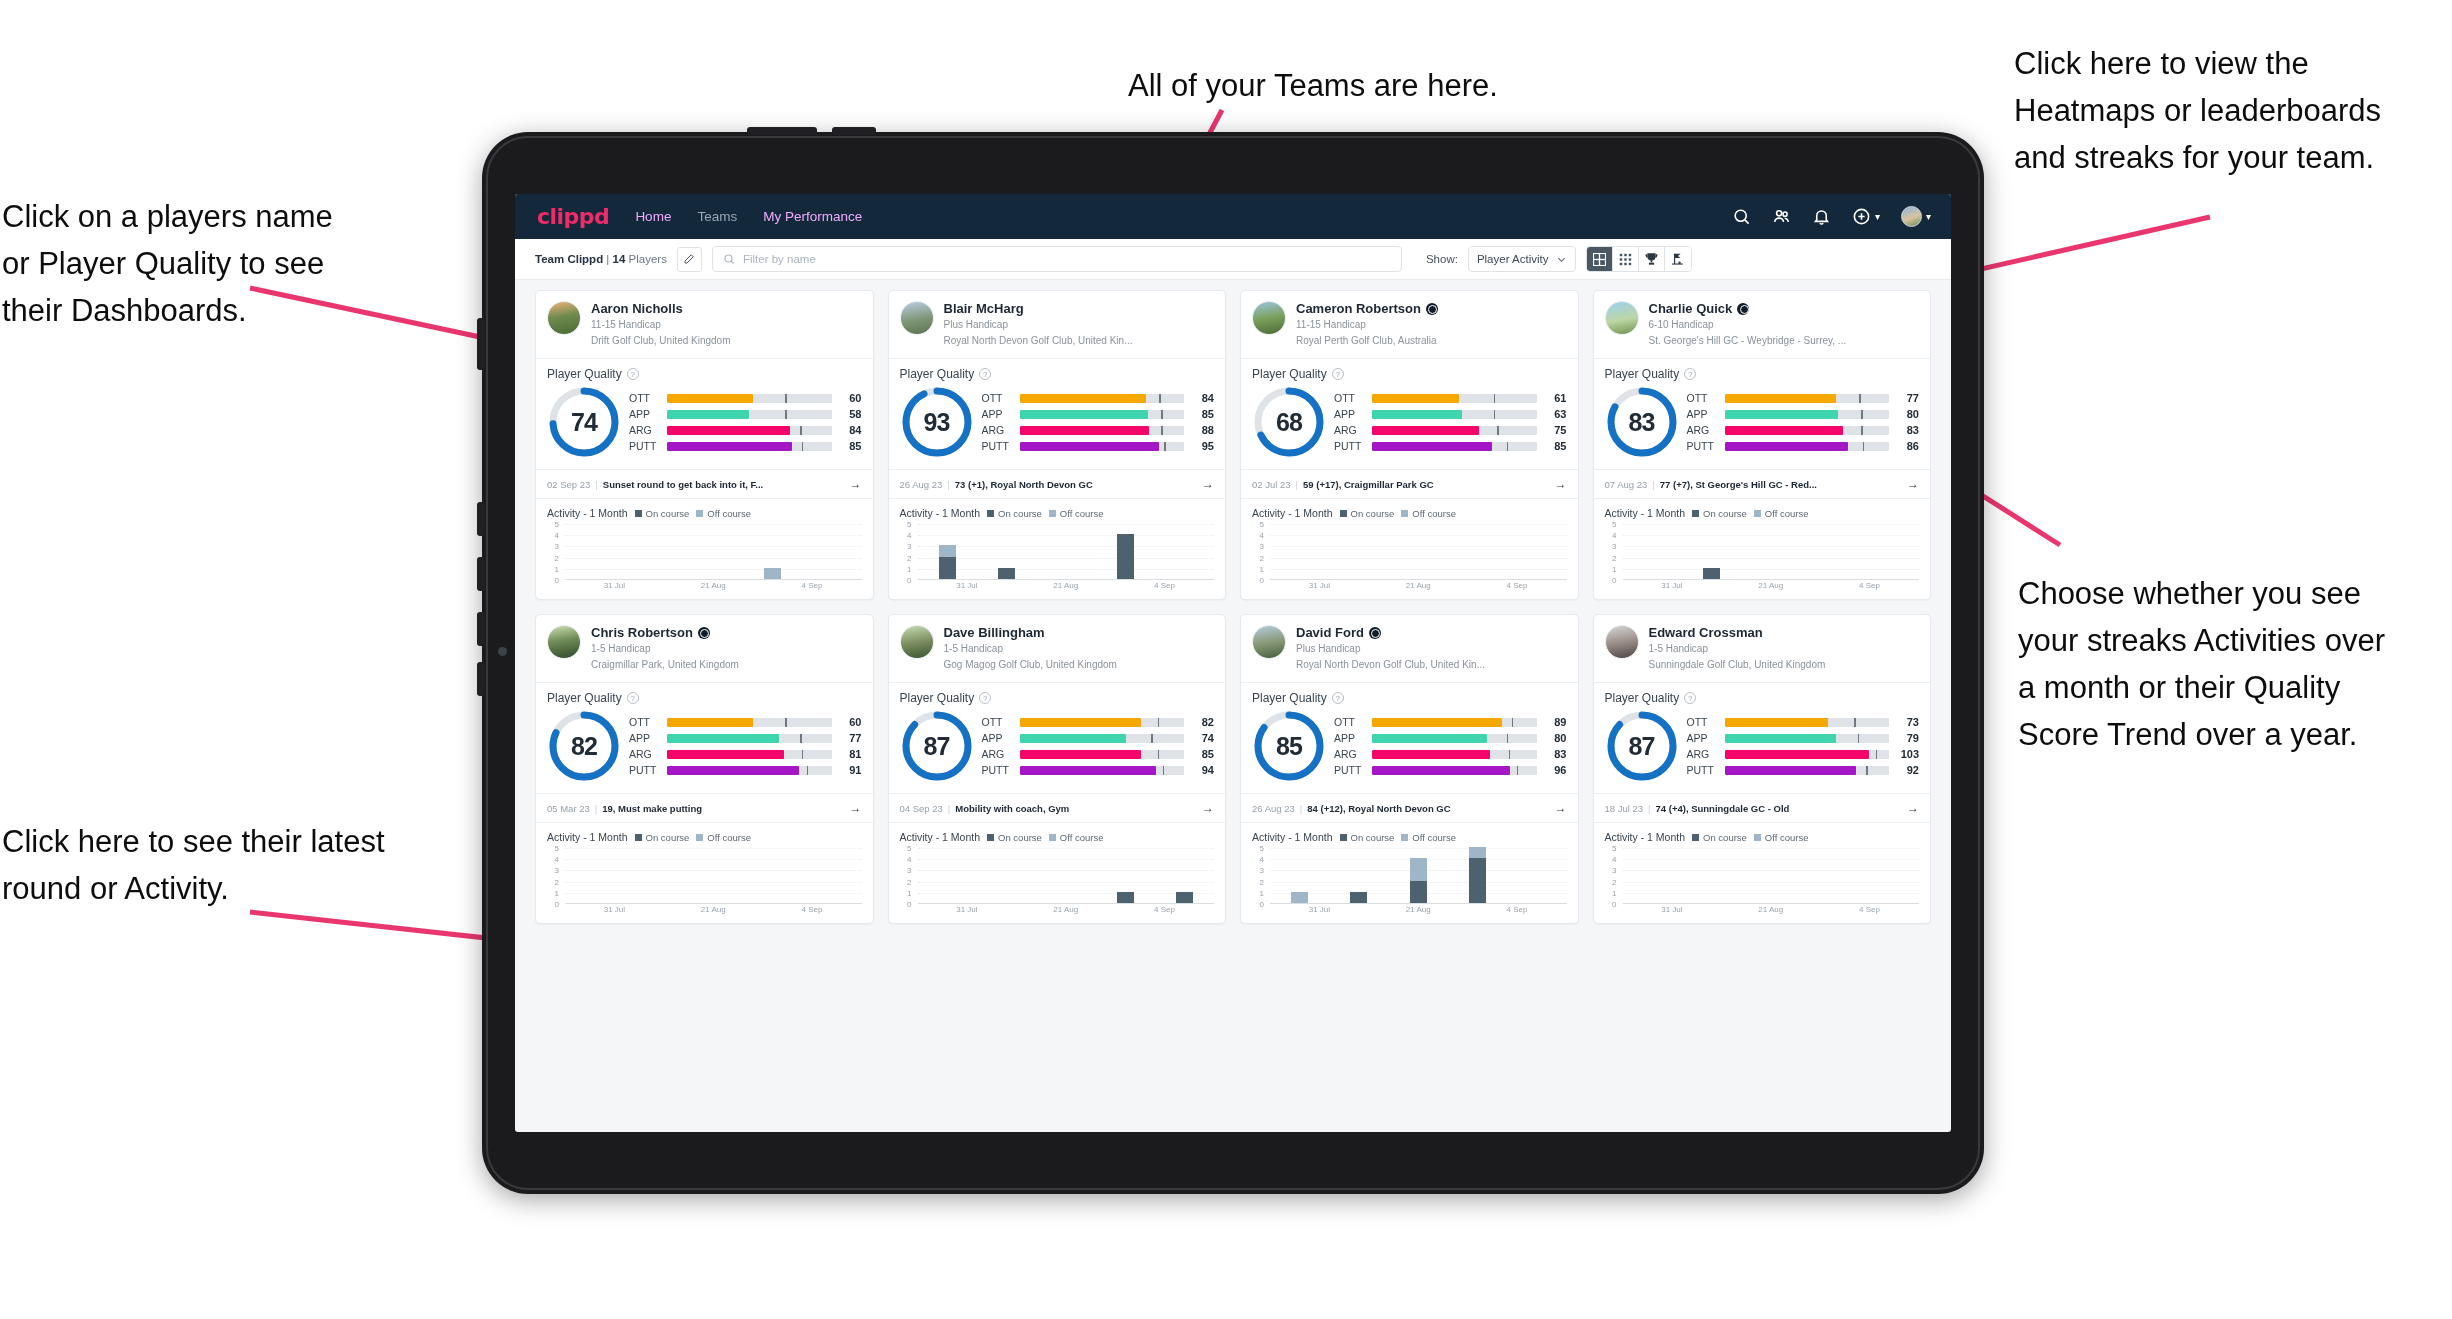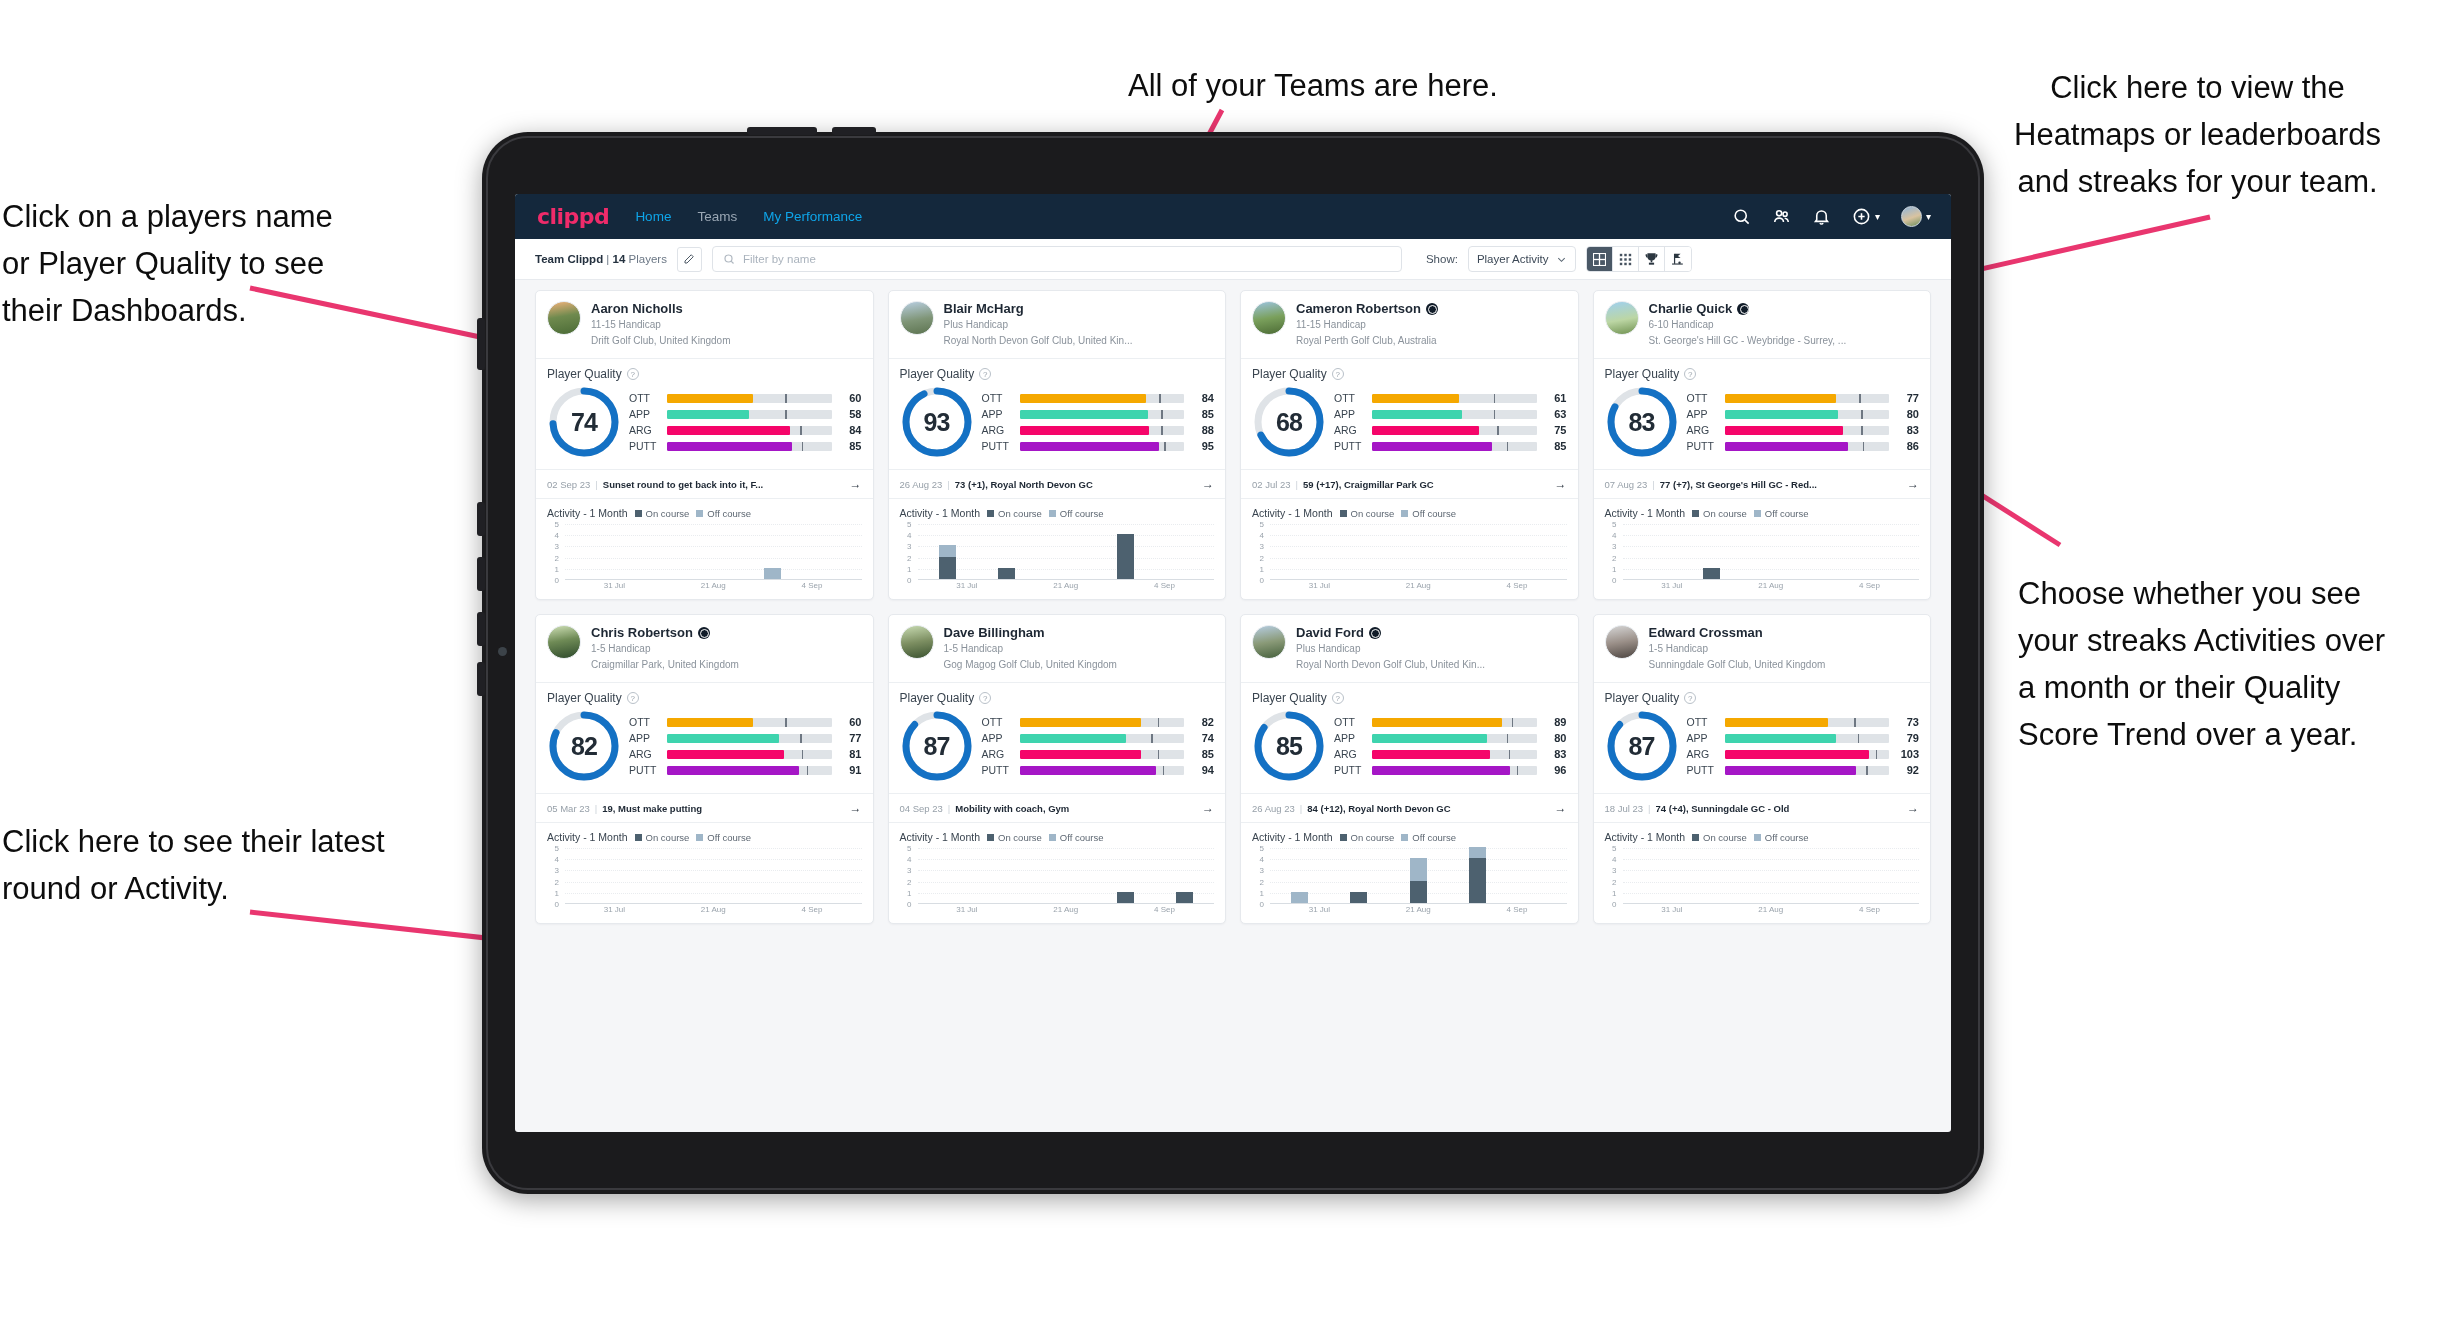--- a/index.html
+++ b/index.html
@@ -52,21 +52,21 @@
   
   .navbar {
     height:45px; background:#14283c; display:flex; align-items:center;
     padding:0 20px 0 22px; position:relative;
   }
   .brand {
     color:#ef2b6a; font-size:22px; font-weight:700; letter-spacing:-0.5px;
     font-family:"DejaVu Sans", sans-serif; margin-right:26px;
   }
   .nav-links { display:flex; gap:26px; align-items:center; }
-  .nav-link { color:#0ea5e9; font-size:13.5px; }
+  .nav-link { color:#f0abfc; font-size:13.5px; }
   .nav-link.dim { color:#9aa7b4; }
   .nav-right { margin-left:auto; display:flex; align-items:center; gap:21px; }
   .nav-ico { width:19px; height:19px; display:block; }
   .avatar-nav {
     width:21px;height:21px;border-radius:50%;
     background:linear-gradient(160deg,#8fb4d9 0%,#d9c3a0 55%,#6b8e5a 100%);
     border:1.5px solid #cfd8e0;
   }
   .caret { color:#ffffff; font-size:10px; }
 
@@ -201,21 +201,21 @@
   .bseg.off { background:#9fb6c8; }
   .xlabels { position:absolute; left:18px; right:0; top:57px; display:flex; }
   .xl { flex:1; text-align:center; font-size:8px; color:#9aa3ac; }
 </style>
 </head>
 <body>
 
 <div id="stage">
 
   <div class="annot" style="left:1128px; top:62px;">All of your Teams are here.</div>
-  <div class="annot" style="left:2014px; top:64px;text-align:center;">Click here to view the
+  <div class="annot" style="left:2014px; top:40px;">Click here to view the
 Heatmaps or leaderboards
 and streaks for your team.</div>
   <div class="annot" style="left:2px; top:193px;">Click on a players name
 or Player Quality to see
 their Dashboards.</div>
   <div class="annot" style="left:2018px; top:570px;">Choose whether you see
 your streaks Activities over
 a month or their Quality
 Score Trend over a year.</div>
   <div class="annot" style="left:2px; top:818px;">Click here to see their latest

